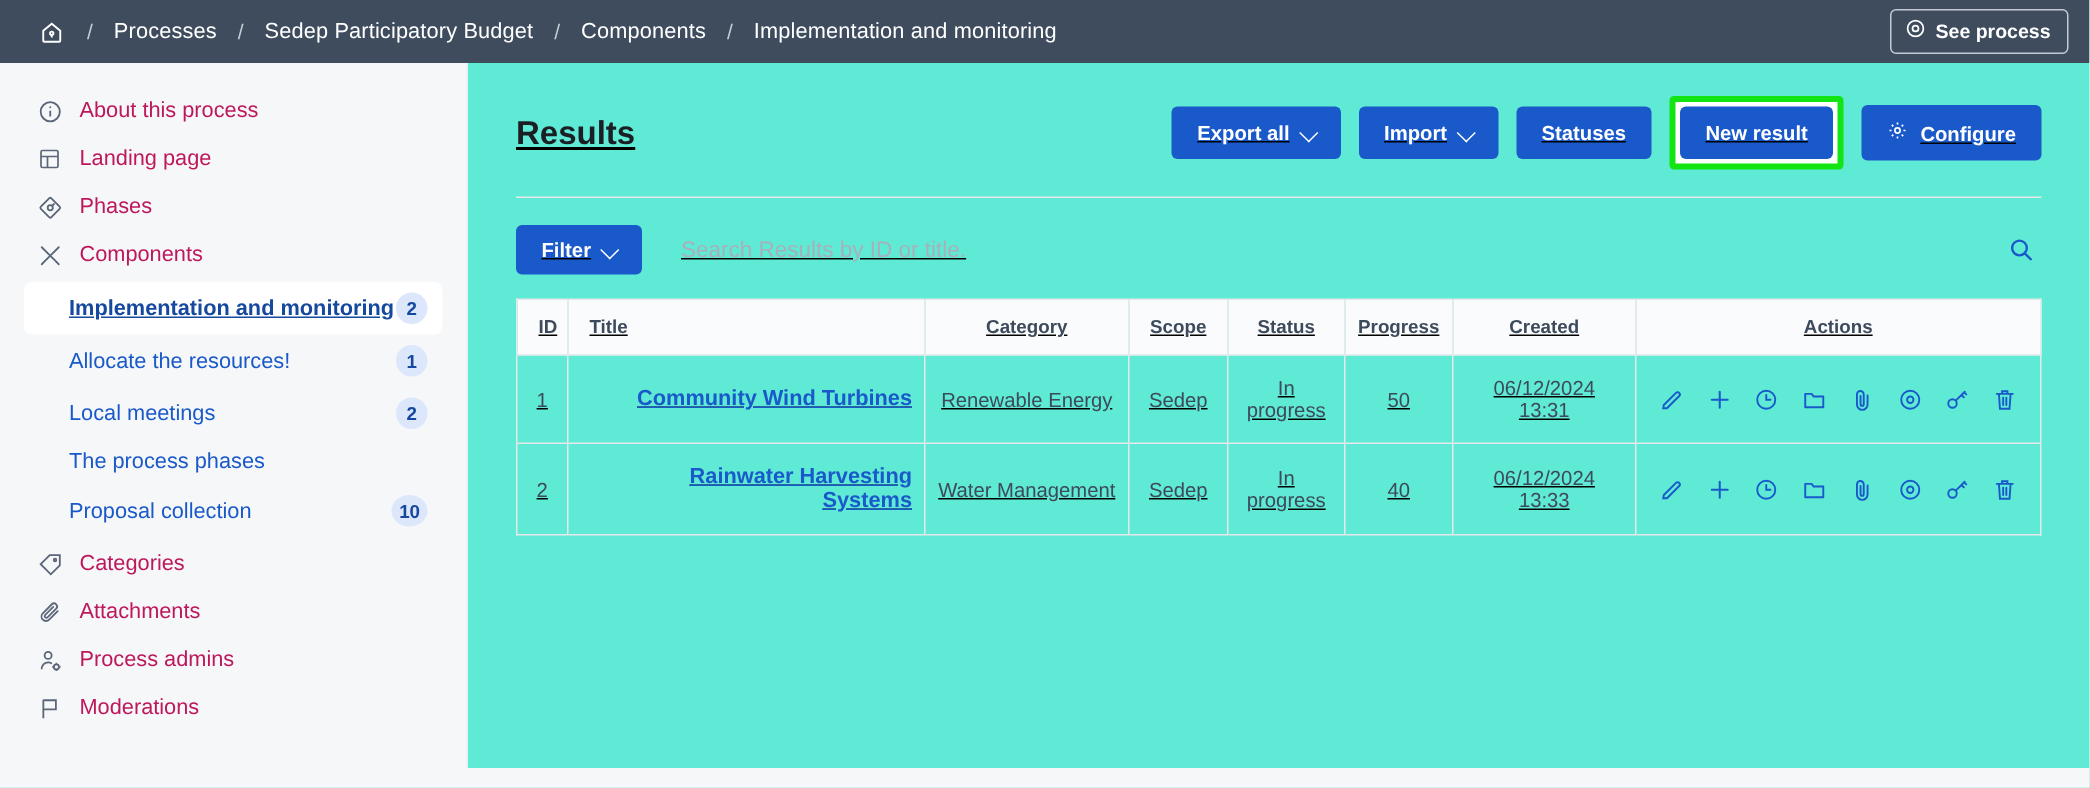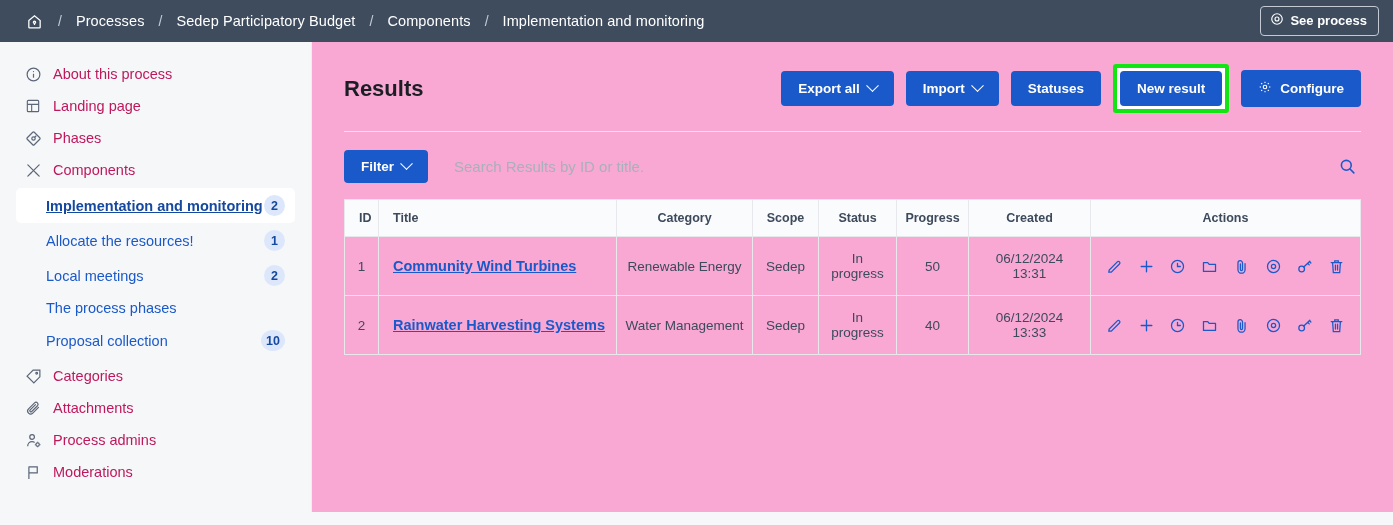--- a/index.html
+++ b/index.html
@@ -111,23 +111,24 @@
     height: 21px;
     display: inline-flex;
     align-items: center;
     justify-content: center;
     padding: 0 5px;
   }
 
   
   .main {
     flex: 1;
-    background: #f9a8d4;
+    background: #5eead4;
     padding: 22px 32px 0 32px;
     height: 470px;
+    text-decoration: underline;
   }
   .main-head {
     display: flex;
     align-items: center;
     padding-bottom: 18px;
     border-bottom: 1px solid #e6e8ec;
   }
   .page-title {
     font-size: 22px;
     font-weight: bold;
@@ -136,21 +137,21 @@
   .btn-row { display: flex; align-items: center; gap: 12px; }
   .btn {
     background: #1a59c9;
     color: #ffffff;
     border: none;
     border-radius: 4px;
     font-size: 13.5px;
     font-weight: bold;
     padding: 10px 17px;
     display: inline-flex;
-    align-items: center;
+    align-items: flex-end;
     gap: 8px;
     cursor: pointer;
     font-family: "Liberation Sans", sans-serif;
     white-space: nowrap;
   }
   .btn .caret {
     display: inline-block;
     width: 9px; height: 9px;
     border-right: 1.8px solid #ffffff;
     border-bottom: 1.8px solid #ffffff;
@@ -214,21 +215,21 @@
     color: #3d4a5c;
     padding: 14px 8px;
     border-right: 1px solid #e6e8ec;
     border-bottom: 1px solid #e6e8ec;
     text-align: center;
     vertical-align: middle;
   }
   tbody tr:last-child td { border-bottom: none; }
   tbody td:last-child { border-right: none; }
   td.id-cell { font-size: 13.5px; color: #3d4a5c; }
-  td.title-cell { text-align: left; padding-left: 14px; margin-left: 23px; }
+  td.title-cell { text-align: right; padding-left: 24px; margin-left: 23px; }
   .row-link {
     font-size: 14.5px;
     font-weight: bold;
     color: #1a59c9;
     text-decoration: underline;
     cursor: pointer;
   }
   .actions-cell { padding: 10px 14px; }
   .actions {
     display: flex;

